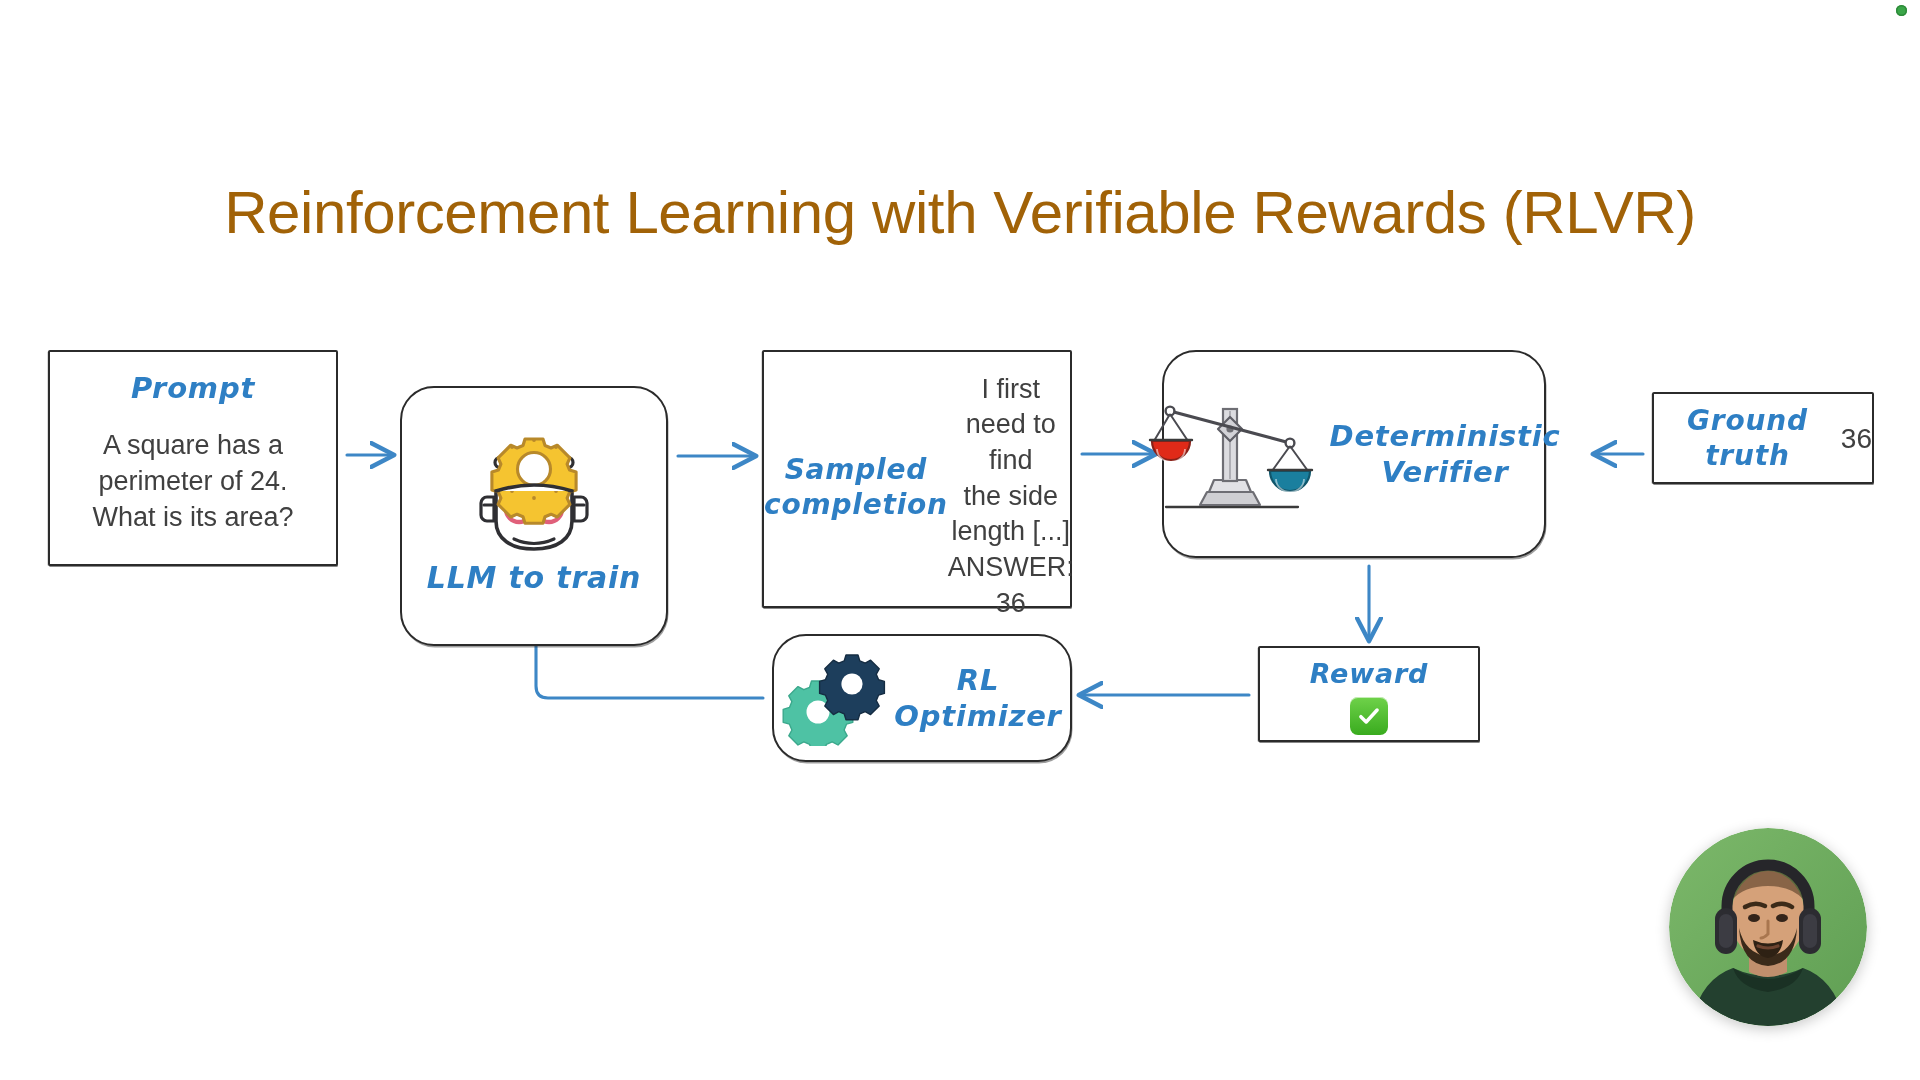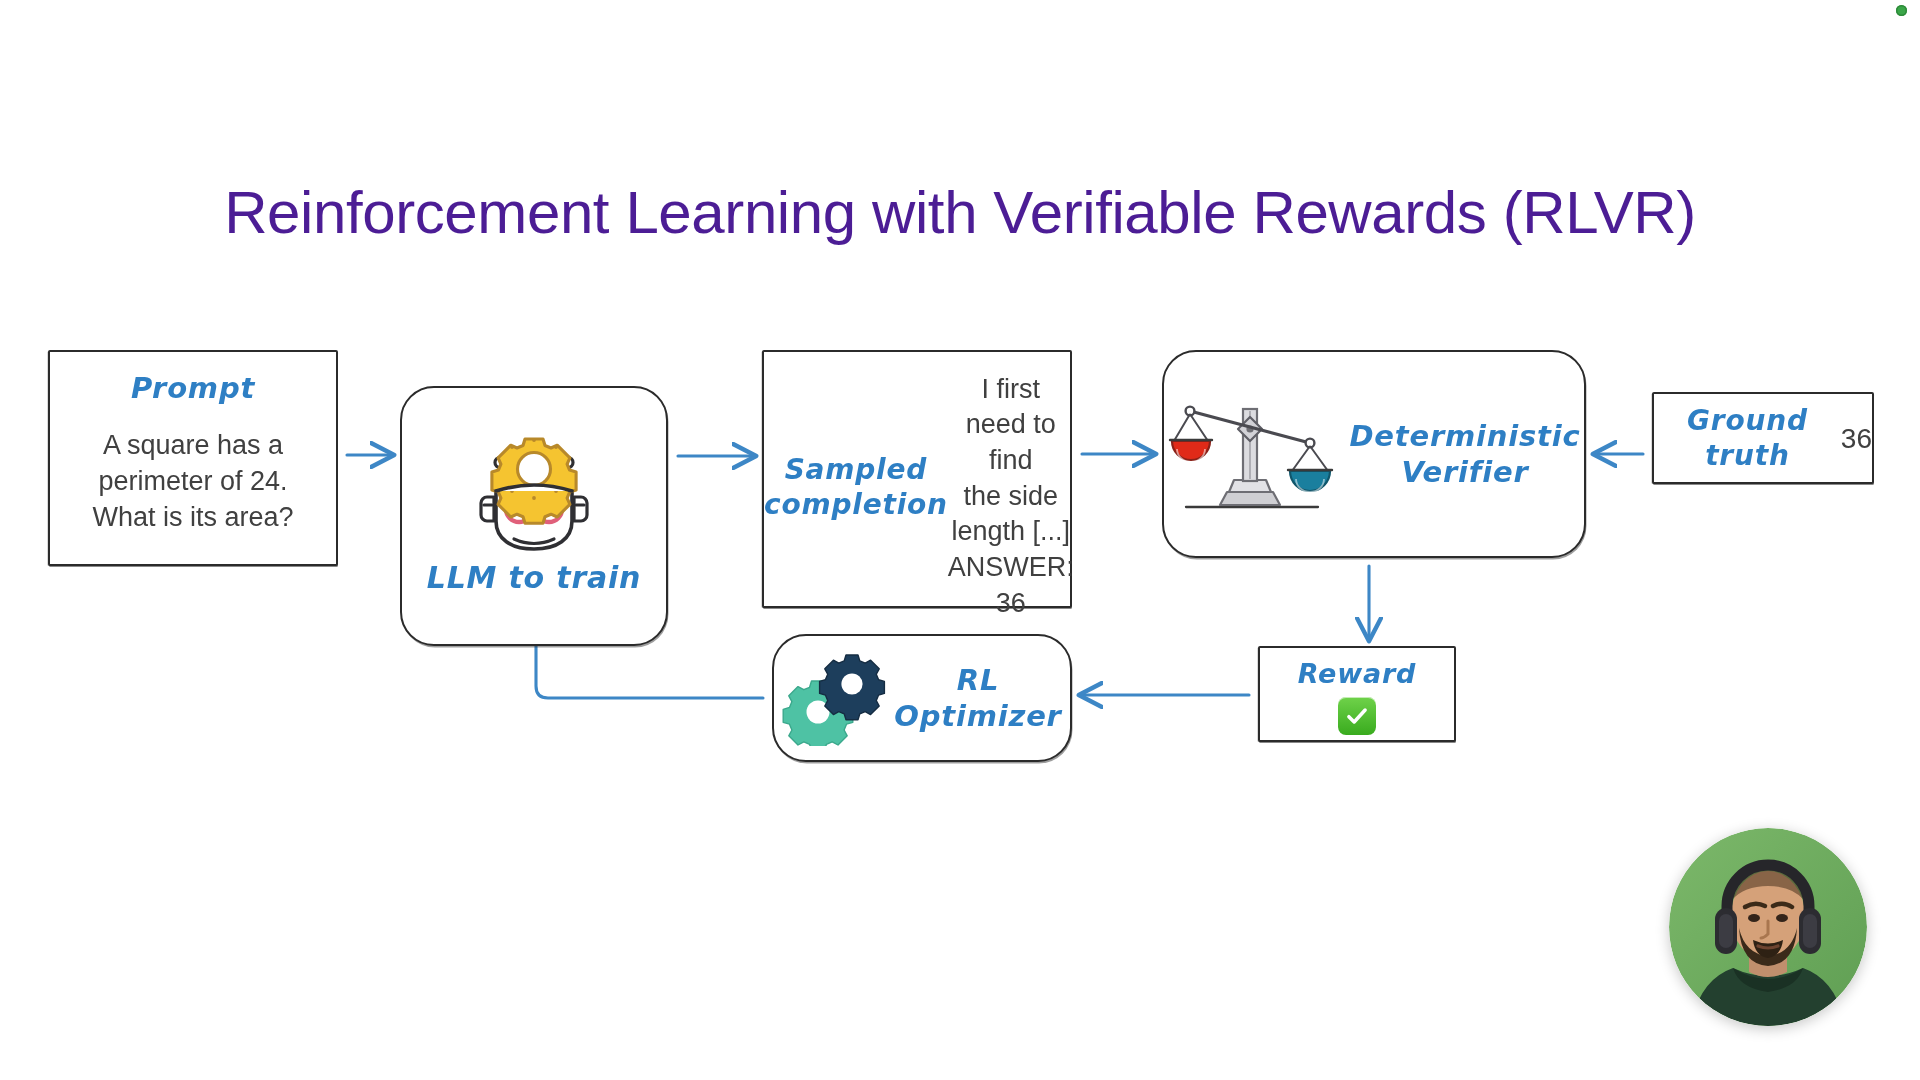--- a/index.html
+++ b/index.html
@@ -35,21 +35,21 @@
   .slide-title {
     position: absolute;
     left: 0;
     top: 178px;
     width: 1920px;
     text-align: center;
     font-family: "Liberation Sans", sans-serif;
     font-size: 60px;
     font-weight: 400;
     letter-spacing: -0.4px;
-    color: #4c1d95;
+    color: #a16207;
     white-space: nowrap;
   }
 
   
   .node {
     position: absolute;
     background: #ffffff;
   }
 
   
@@ -112,41 +112,41 @@
     display: flex; flex-direction: row;
     align-items: center; justify-content: flex-start;
     padding-top: 15px;
   }
   #completion-box .hand { font-size: 28px; }
   #completion-box .plain { font-size: 27px; margin-top: 20px; }
 
   
   #verifier-box {
     left: 1162px; top: 350px;
-    width: 424px; height: 208px;
+    width: 384px; height: 208px;
     display: flex; flex-direction: row;
     align-items: center; justify-content: center;
     gap: 14px;
   }
   #verifier-box .hand { font-size: 29px; }
 
   
   #ground-truth-box {
     left: 1652px; top: 392px;
     width: 222px; height: 92px;
     display: flex; flex-direction: row;
     align-items: center; justify-content: center;
   }
   #ground-truth-box .hand { font-size: 28px; }
   #ground-truth-box .plain { font-size: 28px; margin-top: 2px; }
 
   
   #reward-box {
     left: 1258px; top: 646px;
-    width: 198px; height: 96px;
+    width: 222px; height: 96px;
     display: flex; flex-direction: column;
     align-items: center; justify-content: center;
     padding-top: 4px;
   }
   #reward-box .hand { font-size: 27px; }
 
   
   #rl-box {
     left: 772px; top: 634px;
     width: 300px; height: 128px;

